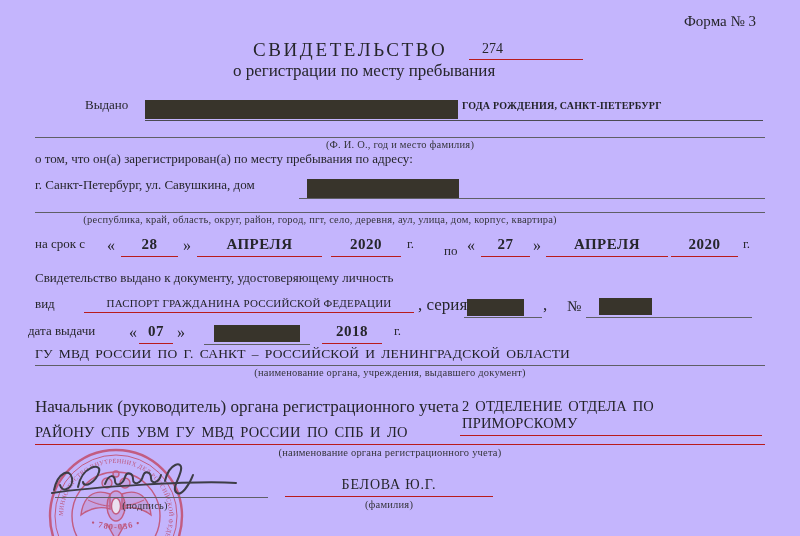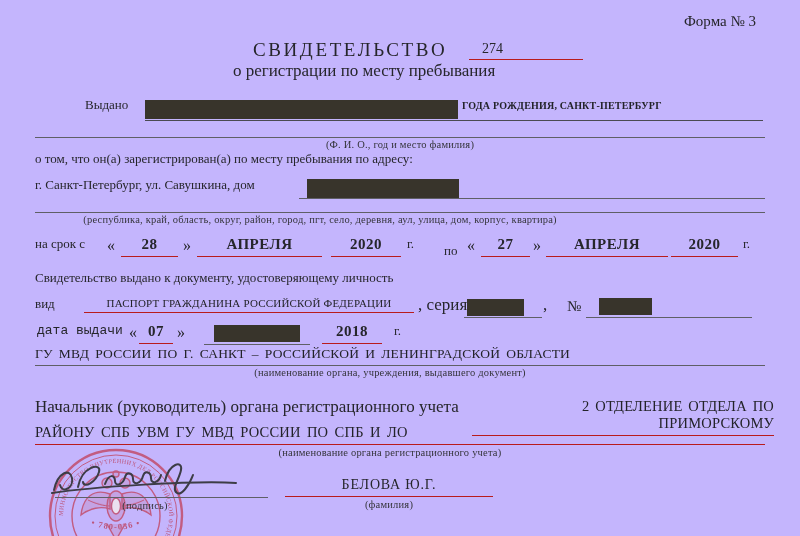--- a/index.html
+++ b/index.html
@@ -60,35 +60,35 @@
   <div class="abs body-txt" style="left:35px; top:296px;">вид</div>
   <div class="ucell capsline" style="left:84px; top:297px; width:330px; font-size:11px; padding-bottom:3px;">ПАСПОРТ ГРАЖДАНИНА РОССИЙСКОЙ ФЕДЕРАЦИИ</div>
   <div class="abs body-txt" style="left:418px; top:295px; font-size:17px;">, серия</div>
   <div class="rule" style="left:464px; top:317px; width:78px;"></div>
   <div class="redact" style="left:467px; top:299px; width:57px; height:17px;"></div>
   <div class="abs body-txt" style="left:543px; top:295px; font-size:17px;">,</div>
   <div class="abs" style="left:567px; top:298px; font-size:15px;">№</div>
   <div class="rule" style="left:586px; top:317px; width:166px;"></div>
   <div class="redact" style="left:599px; top:298px; width:53px; height:17px;"></div>
 
-  <div class="abs body-txt" style="left:37px; top:323px;font-family:Liberation Mono, monospace;">дата выдачи</div>
+  <div class="abs body-txt" style="left:28px; top:323px;">дата выдачи</div>
   <div class="abs quote" style="left:129px; top:324px;">«</div>
   <div class="ucell bval" style="left:139px; top:323px; width:34px;">07</div>
   <div class="abs quote" style="left:177px; top:324px;">»</div>
   <div class="rule" style="left:204px; top:344px; width:106px;"></div>
   <div class="redact" style="left:214px; top:325px; width:86px; height:17px;"></div>
   <div class="ucell bval" style="left:322px; top:323px; width:60px;">2018</div>
   <div class="abs body-txt" style="left:394px; top:323px;">г.</div>
 
   <div class="abs capsline" style="left:35px; top:346px; font-size:13.5px; word-spacing:2.5px;">ГУ МВД РОССИИ ПО Г. САНКТ – РОССИЙСКОЙ И ЛЕНИНГРАДСКОЙ ОБЛАСТИ</div>
   <div class="rule" style="left:35px; top:365px; width:730px;"></div>
   <div class="abs caption" style="left:0; top:367px; width:780px;">(наименование органа, учреждения, выдавшего документ)</div>
 
   <div class="abs" style="left:35px; top:397px; font-size:17px;">Начальник (руководитель) органа регистрационного учета</div>
-  <div class="ucell capsline" style="left:460px; top:398px; width:302px; font-size:14.5px; text-align:right; padding:0 0 3px 2px; word-spacing:2px;margin-left:12px;">2 ОТДЕЛЕНИЕ ОТДЕЛА  ПО ПРИМОРСКОМУ</div>
+  <div class="ucell capsline" style="left:460px; top:398px; width:302px; font-size:14.5px; text-align:left; padding:0 0 3px 2px; word-spacing:2px;">2 ОТДЕЛЕНИЕ ОТДЕЛА  ПО ПРИМОРСКОМУ</div>
   <div class="ucell capsline" style="left:35px; top:424px; width:730px; font-size:14.5px; text-align:left; padding:0 0 3px 0; word-spacing:2.5px;">РАЙОНУ СПБ УВМ  ГУ  МВД РОССИИ  ПО СПБ  И  ЛО</div>
   <div class="abs caption" style="left:90px; top:447px; width:600px;">(наименование органа регистрационного учета)</div>
 
   <svg class="abs" style="left:44px; top:444px; opacity:0.92;" width="146" height="92" viewBox="0 0 146 92">
     <defs>
       <path id="ringPath" d="M 19 72 A 53 53 0 0 1 72 19 A 53 53 0 0 1 125 72 A 53 53 0 0 1 72 125" fill="none"></path>
       <path id="codePath" d="M 38 77 Q 72 94 106 77" fill="none"></path>
     </defs>
     <g stroke="#c25577" fill="none">
       <circle cx="72" cy="72" r="66" stroke-width="2.4"></circle>

